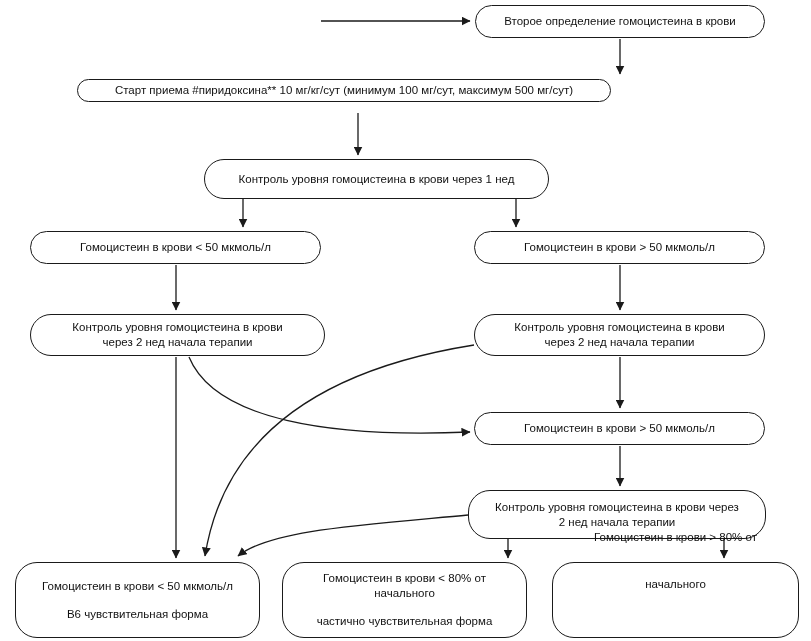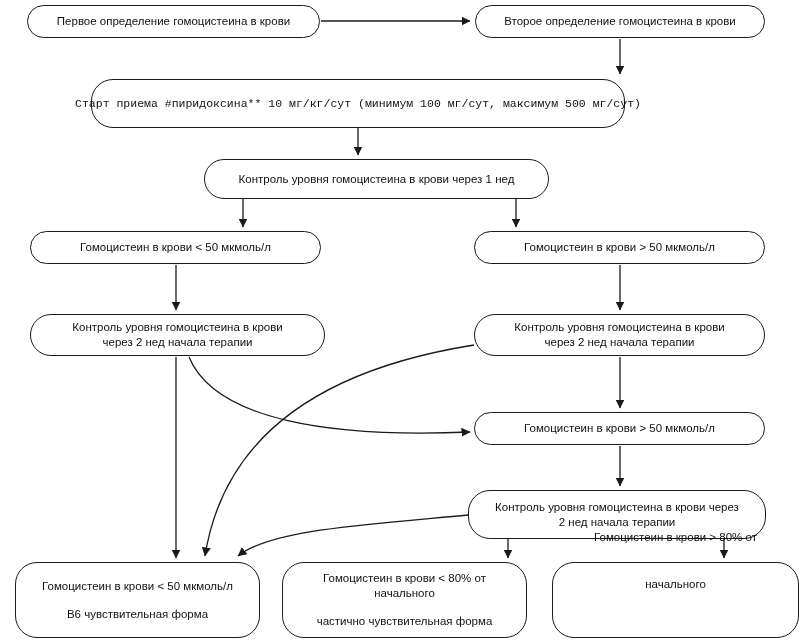--- a/index.html
+++ b/index.html
@@ -20,21 +20,21 @@
     color:#111111;
     font-size:11.5px;
     line-height:15px;
     padding:2px 10px;
   }
   .node .ln{display:block;white-space:nowrap;}
   .node.two-line{line-height:15px;}
   .node .gap{height:13px;}
   .n-first{left:27px;  top:5px;   width:293px; height:33px;}
   .n-second{left:475px;top:5px;   width:290px; height:33px;}
-  .n-start{left:91px;  top:79px;  width:534px; height:49px;font-family:Liberation Mono, monospace;}
+  .n-start{left:77px;  top:79px;  width:534px; height:23px;}
   .n-week1{left:204px; top:159px; width:345px; height:40px;}
   .n-lt50{left:30px;   top:231px; width:291px; height:33px;}
   .n-gt50{left:474px;  top:231px; width:291px; height:33px;}
   .n-ctl2-left{left:30px; top:314px; width:295px; height:42px;}
   .n-ctl2-right{left:474px;top:314px;width:291px; height:42px;}
   .n-gt50b{left:474px; top:412px; width:291px; height:33px;}
   .n-ctl6{left:468px;  top:490px; width:298px; height:49px;}
   .n-res1{left:15px;   top:562px; width:245px; height:76px;}
   .n-res2{left:282px;  top:562px; width:245px; height:76px;}
   .n-res3{left:552px;  top:562px; width:247px; height:76px;gap:32px;}
@@ -78,23 +78,20 @@
       <path d="M474,345 C330,368 225,430 205,556"></path>
 
       <path d="M468,515 C360,525 270,530 238,556"></path>
 
       <path d="M508,533 L508,558"></path>
 
       <path d="M724,533 L724,558"></path>
     </g>
   </svg>
 
-  <div class="node n-first">
-    <span class="ln">Первое определение гомоцистеина в крови</span>
-  </div>
 
   <div class="node n-second">
     <span class="ln">Второе определение гомоцистеина в крови</span>
   </div>
 
   <div class="node n-start">
     <span class="ln">Старт приема #пиридоксина** 10 мг/кг/сут (минимум 100 мг/сут, максимум 500 мг/сут)</span>
   </div>
 
   <div class="node n-week1">

